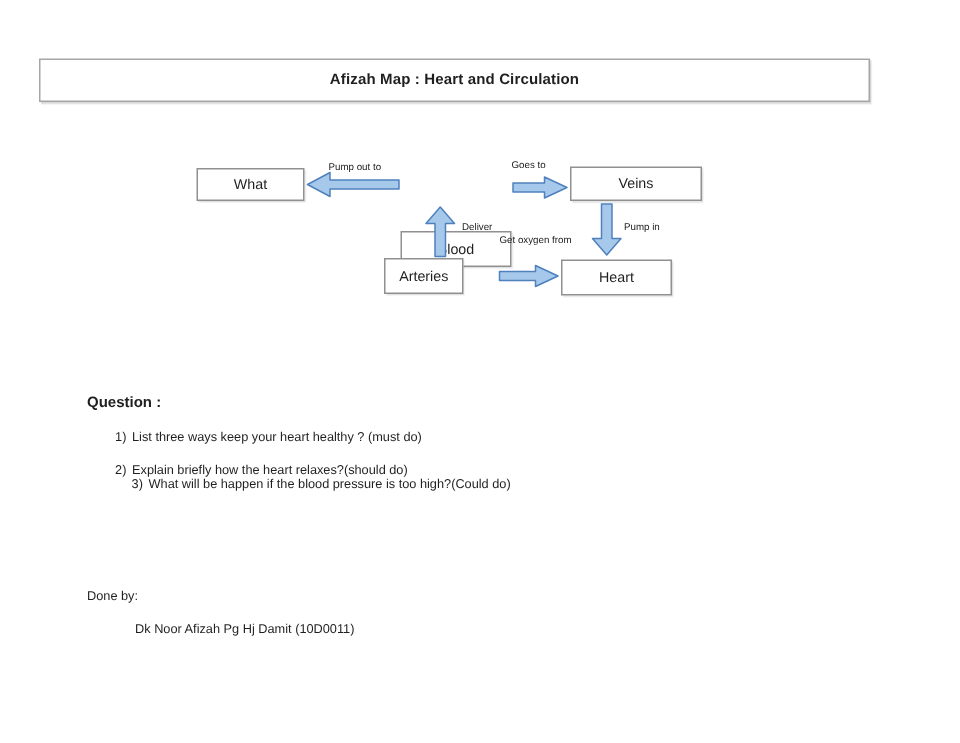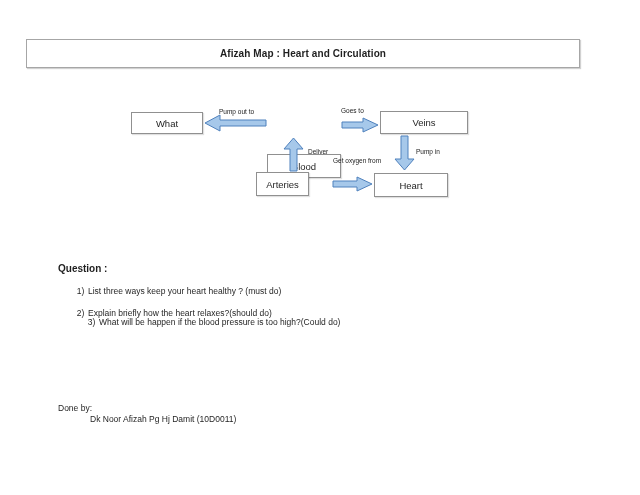--- a/index.html
+++ b/index.html
@@ -41,21 +41,21 @@
   #label-goes-to{left:341px;top:107px;}
   #label-deliver{left:308px;top:148px;}
   #label-pump-in{left:416px;top:148px;}
   #label-get-oxygen{left:333px;top:157px;}
   
   .q-heading{position:absolute;left:58px;top:263px;font-size:10px;font-weight:bold;}
   .q-item{position:absolute;left:73px;font-size:8.5px;white-space:nowrap;text-align:center;}
   .q-item .num{display:inline-block;width:15px;}
   #q1{top:286px;} #q2{top:308px;} #q3{top:317px;margin-left:11px;}
   .footer-line{position:absolute;left:58px;font-size:8.5px;white-space:nowrap;}
-  #done-by{top:392px;margin-top:11px;} #author{top:414px;padding-left:32px;}
+  #done-by{top:392px;} #author{top:414px;padding-left:32px;}
 </style>
 </head>
 <body>
 
 <div id="slide">
 
   <div class="title-box">
     <span>Afizah Map : Heart and Circulation</span>
   </div>
 

